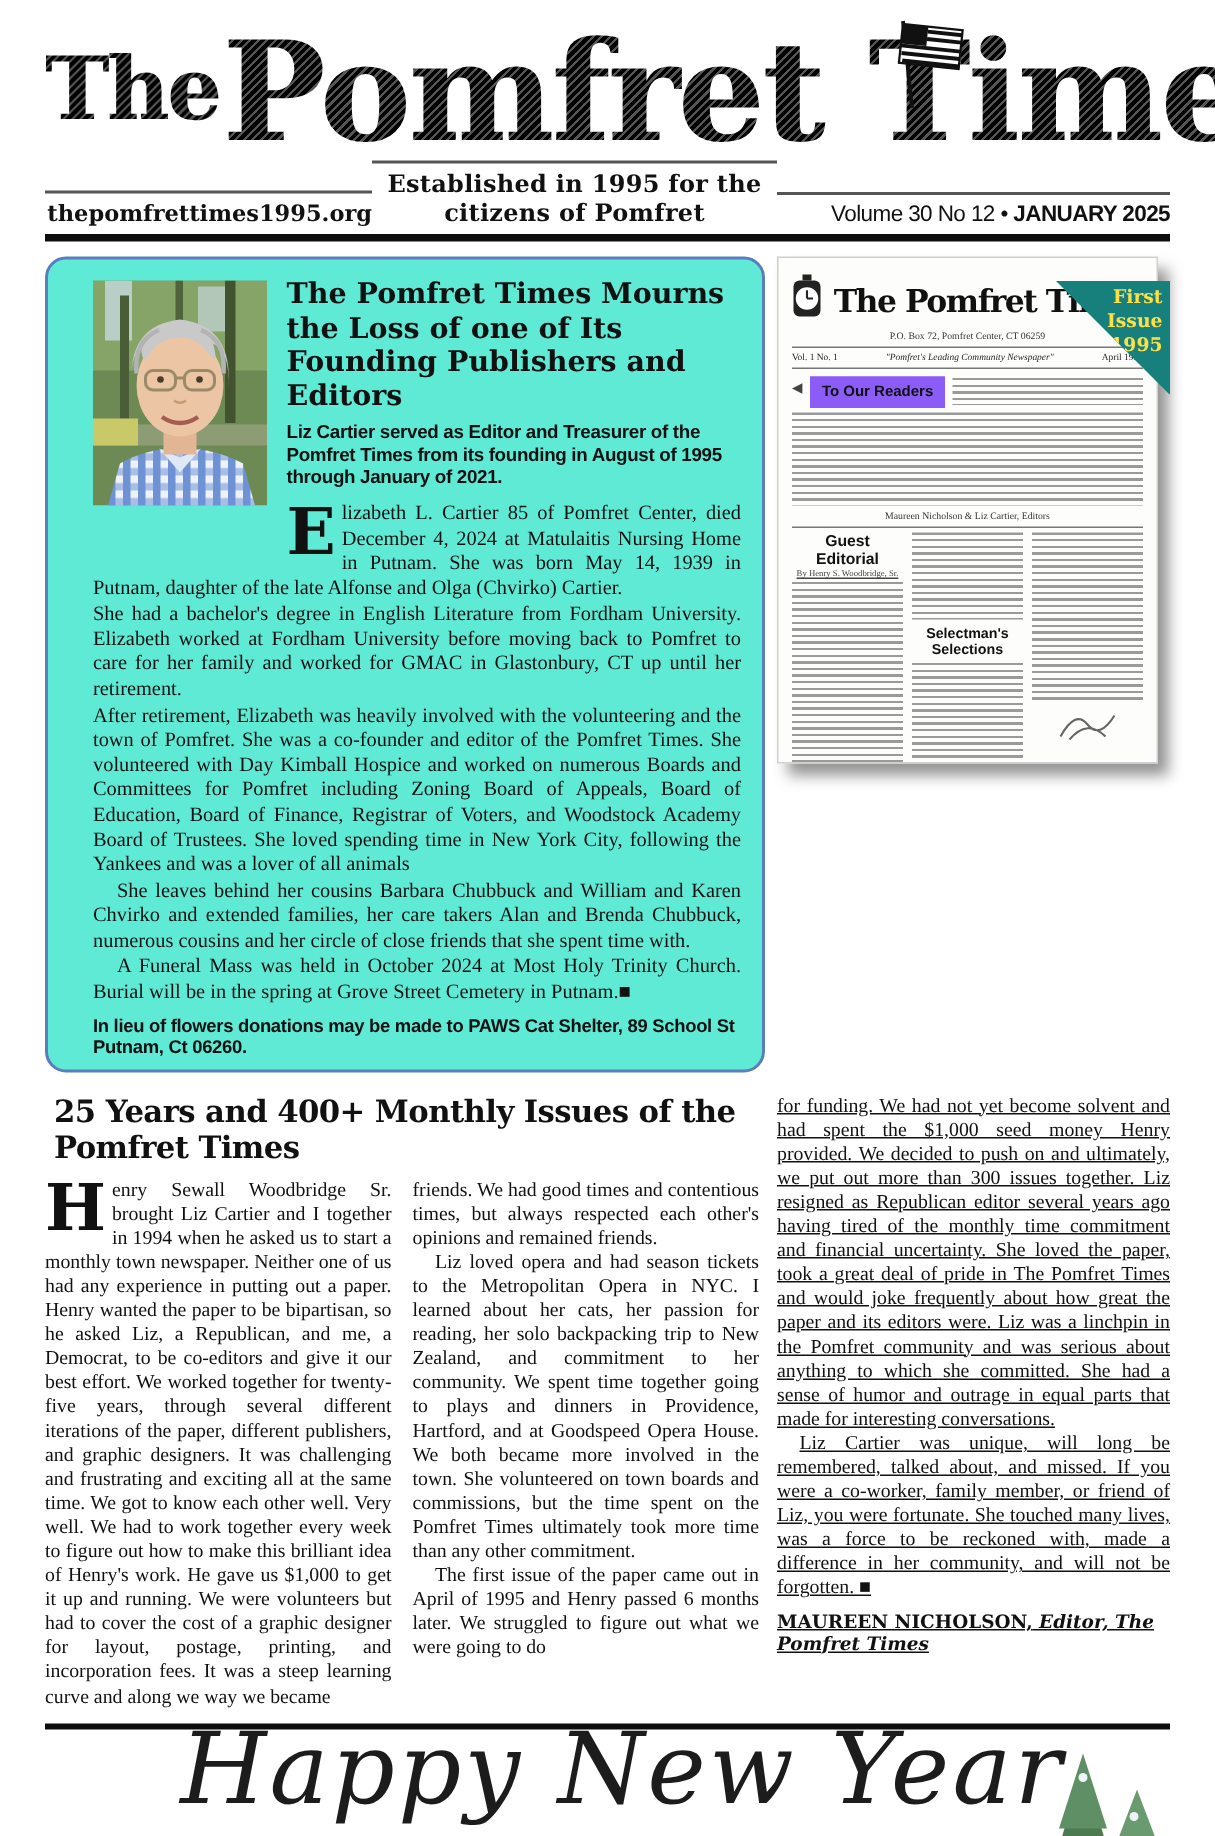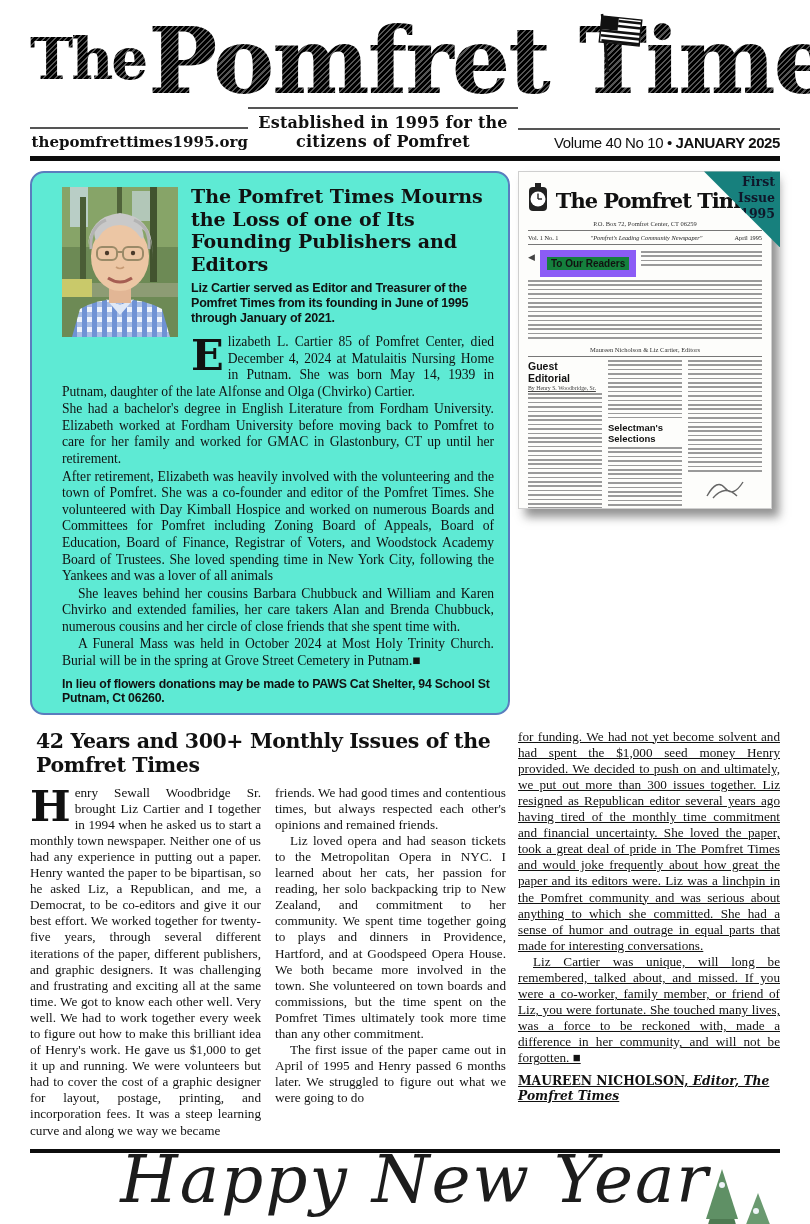--- a/index.html
+++ b/index.html
@@ -66,43 +66,43 @@
   }
 
   
   .facs-wrap { width:262px; position:relative; }
   .facs {
     position:relative; width:254px; height:338px; background:#fdfdfb;
     border:1px solid #cfcfcf; box-shadow:7px 8px 9px rgba(40,40,40,0.5);
     padding:8px 9px; overflow:hidden;
   }
   .facs-badge {
-    position:absolute; top:0; right:0; width:76px; height:76px;
+    position:absolute; top:16px; right:0; width:76px; height:76px;
     background:#17807d; clip-path:polygon(0 0,100% 0,100% 100%);
-    color:#0f172a; font-family:"DejaVu Serif",serif; font-weight:bold;
+    color:#fde047; font-family:"DejaVu Serif",serif; font-weight:bold;
     font-size:12.5px; line-height:1.25; text-align:right; padding:3px 5px 0 0;
   }
   .facs-mast { display:flex; align-items:center; justify-content:center; gap:7px; margin-top:2px; }
   .facs-title {
     font-family:"DejaVu Serif",serif; font-weight:bold; font-size:21px;
     letter-spacing:-1px; white-space:nowrap;
   }
   .facs-addr { text-align:center; font-size:6.5px; color:#333; margin-top:2px; }
   .facs-rule { border-top:1px solid #777; margin:3px 0; }
   .facs-volrow { display:flex; justify-content:space-between; font-size:6.3px; color:#222; }
   .facs-volrow .mid { font-style:italic; }
   .facs-readers { display:flex; align-items:flex-start; gap:5px; margin-top:5px; }
   .readers-head {
     font-family:"Liberation Sans",sans-serif; font-weight:bold; font-size:10px;
-    border:7px solid #8b5cf6; padding:1px 4px; white-space:nowrap; background:#15803d;
+    border:4px solid #8b5cf6; padding:1px 4px; white-space:nowrap; background:#8b5cf6;
   }
   .readers-arrow { font-size:9px; color:#444; line-height:14px; }
   .greek { background:repeating-linear-gradient(to bottom,#9a9a9a 0 1.6px,transparent 1.6px 4.4px); }
   .facs-editors { text-align:center; font-size:6.5px; color:#333; margin:4px 0 2px 0; }
-  .facs-cols { display:flex; gap:6px; margin-top:3px; height:148px; }
+  .facs-cols { display:flex; gap:6px; margin-top:3px; height:148px;text-align:center; }
   .facs-col { flex:1; }
   .facs-h2 { font-family:"Liberation Sans",sans-serif; font-weight:bold; font-size:10.5px; margin-bottom:1px; }
   .facs-by { font-size:5.8px; color:#444; text-decoration:underline; margin-bottom:2px; }
   .flourish { display:block; margin:4px auto 0 auto; }
 
   
   .anniv { display:flex; gap:12px; margin-top:14px; }
   .anniv-left { width:476px; }
   .anniv-h1 { font-family:"DejaVu Serif",serif; font-weight:bold; font-size:20.5px; margin:0 0 8px 6px; letter-spacing:-0.4px; }
   .anniv-cols { display:flex; gap:14px; }
@@ -153,21 +153,21 @@
           <rect x="10" y="17" width="40" height="2.6" fill="#111"></rect>
           <rect x="11" y="22" width="39" height="2.6" fill="#111"></rect>
           <rect x="12" y="27" width="38" height="2.6" fill="#111"></rect>
         </g>
       </svg>
     </div>
     <div class="mast-row">
       <div class="mast-cell mast-web">thepomfrettimes1995.org</div>
       <div class="mast-cell mast-tag">Established in 1995 for the citizens of Pomfret</div>
       <div class="mast-cell mast-vol">
-        <span>Volume 40 No 10</span>
+        <span>Volume 30 No 12</span>
         <span>•</span>
         <b>JANUARY 2025</b>
       </div>
     </div>
     <div class="thick-rule"></div>
   </div>
 
   <div class="top-row">
 
     <div class="obit">
@@ -204,29 +204,29 @@
           <rect x="35" y="60" width="20" height="13" rx="5" fill="none" stroke="#9a8a68" stroke-width="2"></rect>
           <rect x="61" y="60" width="20" height="13" rx="5" fill="none" stroke="#9a8a68" stroke-width="2"></rect>
           <line x1="55" y1="65" x2="61" y2="65" stroke="#9a8a68" stroke-width="2"></line>
           <circle cx="45" cy="66" r="2.2" fill="#4a3a2a"></circle>
           <circle cx="71" cy="66" r="2.2" fill="#4a3a2a"></circle>
           <path d="M54 80 Q58 83 62 80" stroke="#c79a74" stroke-width="1.6" fill="none"></path>
           <path d="M46 91 Q58 99 70 91" stroke="#a55d52" stroke-width="3" fill="none"></path>
         </svg>
       </div>
       <div class="obit-h1">The Pomfret Times Mourns the Loss of one of Its Founding Publishers and Editors</div>
-      <div class="obit-sub">Liz Cartier served as Editor and Treasurer of the Pomfret Times from its founding in June of 1995 through January of 2021.</div>
+      <div class="obit-sub">Liz Cartier served as Editor and Treasurer of the Pomfret Times from its founding in August of 1995 through January of 2021.</div>
       <div class="obit-body">
         <p><span class="dropcap">E</span><span>lizabeth L. Cartier 85 of Pomfret Center, died December 4, 2024 at Matulaitis Nursing Home in Putnam. She was born May 14, 1939 in Putnam, daughter of the late Alfonse and Olga (Chvirko) Cartier.</span></p>
         <p>She had a bachelor's degree in English Literature from Fordham University. Elizabeth worked at Fordham University before moving back to Pomfret to care for her family and worked for GMAC in Glastonbury, CT up until her retirement.</p>
         <p>After retirement, Elizabeth was heavily involved with the volunteering and the town of Pomfret. She was a co-founder and editor of the Pomfret Times. She volunteered with Day Kimball Hospice and worked on numerous Boards and Committees for Pomfret including Zoning Board of Appeals, Board of Education, Board of Finance, Registrar of Voters, and Woodstock Academy Board of Trustees. She loved spending time in New York City, following the Yankees and was a lover of all animals</p>
         <p class="ind">She leaves behind her cousins Barbara Chubbuck and William and Karen Chvirko and extended families, her care takers Alan and Brenda Chubbuck, numerous cousins and her circle of close friends that she spent time with.</p>
         <p class="ind">A Funeral Mass was held in October 2024 at Most Holy Trinity Church. Burial will be in the spring at Grove Street Cemetery in Putnam.■</p>
       </div>
-      <div class="obit-note">In lieu of flowers donations may be made to PAWS Cat Shelter, 94 School St Putnam, Ct 06260.</div>
+      <div class="obit-note">In lieu of flowers donations may be made to PAWS Cat Shelter, 89 School St Putnam, Ct 06260.</div>
     </div>
 
     <div class="facs-wrap">
       <div class="facs">
         <div class="facs-mast">
           <span>
             <svg width="22" height="32" viewBox="0 0 22 32">
               <rect x="8" y="1" width="6" height="4" fill="#222"></rect>
               <rect x="2" y="5" width="18" height="24" rx="4" fill="#222"></rect>
               <circle cx="11" cy="17" r="7.5" fill="#fff"></circle>
@@ -274,21 +274,21 @@
       <div class="facs-badge">
         <div>First</div>
         <div>Issue</div>
         <div>1995</div>
       </div>
     </div>
   </div>
 
   <div class="anniv">
     <div class="anniv-left">
-      <div class="anniv-h1">42 Years and 300+ Monthly Issues of the Pomfret Times</div>
+      <div class="anniv-h1">25 Years and 400+ Monthly Issues of the Pomfret Times</div>
       <div class="anniv-cols">
         <div class="anniv-col">
           <p><span class="dropcap">H</span><span>enry Sewall Woodbridge Sr. brought Liz Cartier and I together in 1994 when he asked us to start a monthly town newspaper. Neither one of us had any experience in putting out a paper. Henry wanted the paper to be bipartisan, so he asked Liz, a Republican, and me, a Democrat, to be co-editors and give it our best effort. We worked together for twenty-five years, through several different iterations of the paper, different publishers, and graphic designers. It was challenging and frustrating and exciting all at the same time. We got to know each other well.  Very well. We had to work together every week to figure out how to make this brilliant idea of Henry's work.  He gave us $1,000 to get it up and running.  We were volunteers but had to cover the cost of a graphic designer for layout, postage, printing, and incorporation fees. It was a steep learning curve and along we way we became</span></p>
         </div>
         <div class="anniv-col">
           <p>friends. We had good times and contentious times, but always respected each other's opinions and remained friends.</p>
           <p class="ind">Liz loved opera and had season tickets to the Metropolitan Opera in NYC. I learned about her cats, her passion for reading, her solo backpacking trip to New Zealand, and commitment to her community. We spent time together going to plays and dinners in Providence, Hartford, and at Goodspeed Opera House. We both became more involved in the town. She volunteered on town boards and commissions, but the time spent on the Pomfret Times ultimately took more time than any other commitment.</p>
           <p class="ind">The first issue of the paper came out in April of 1995 and Henry passed 6 months later. We struggled to figure out what we were going to do</p>
         </div>
       </div>

